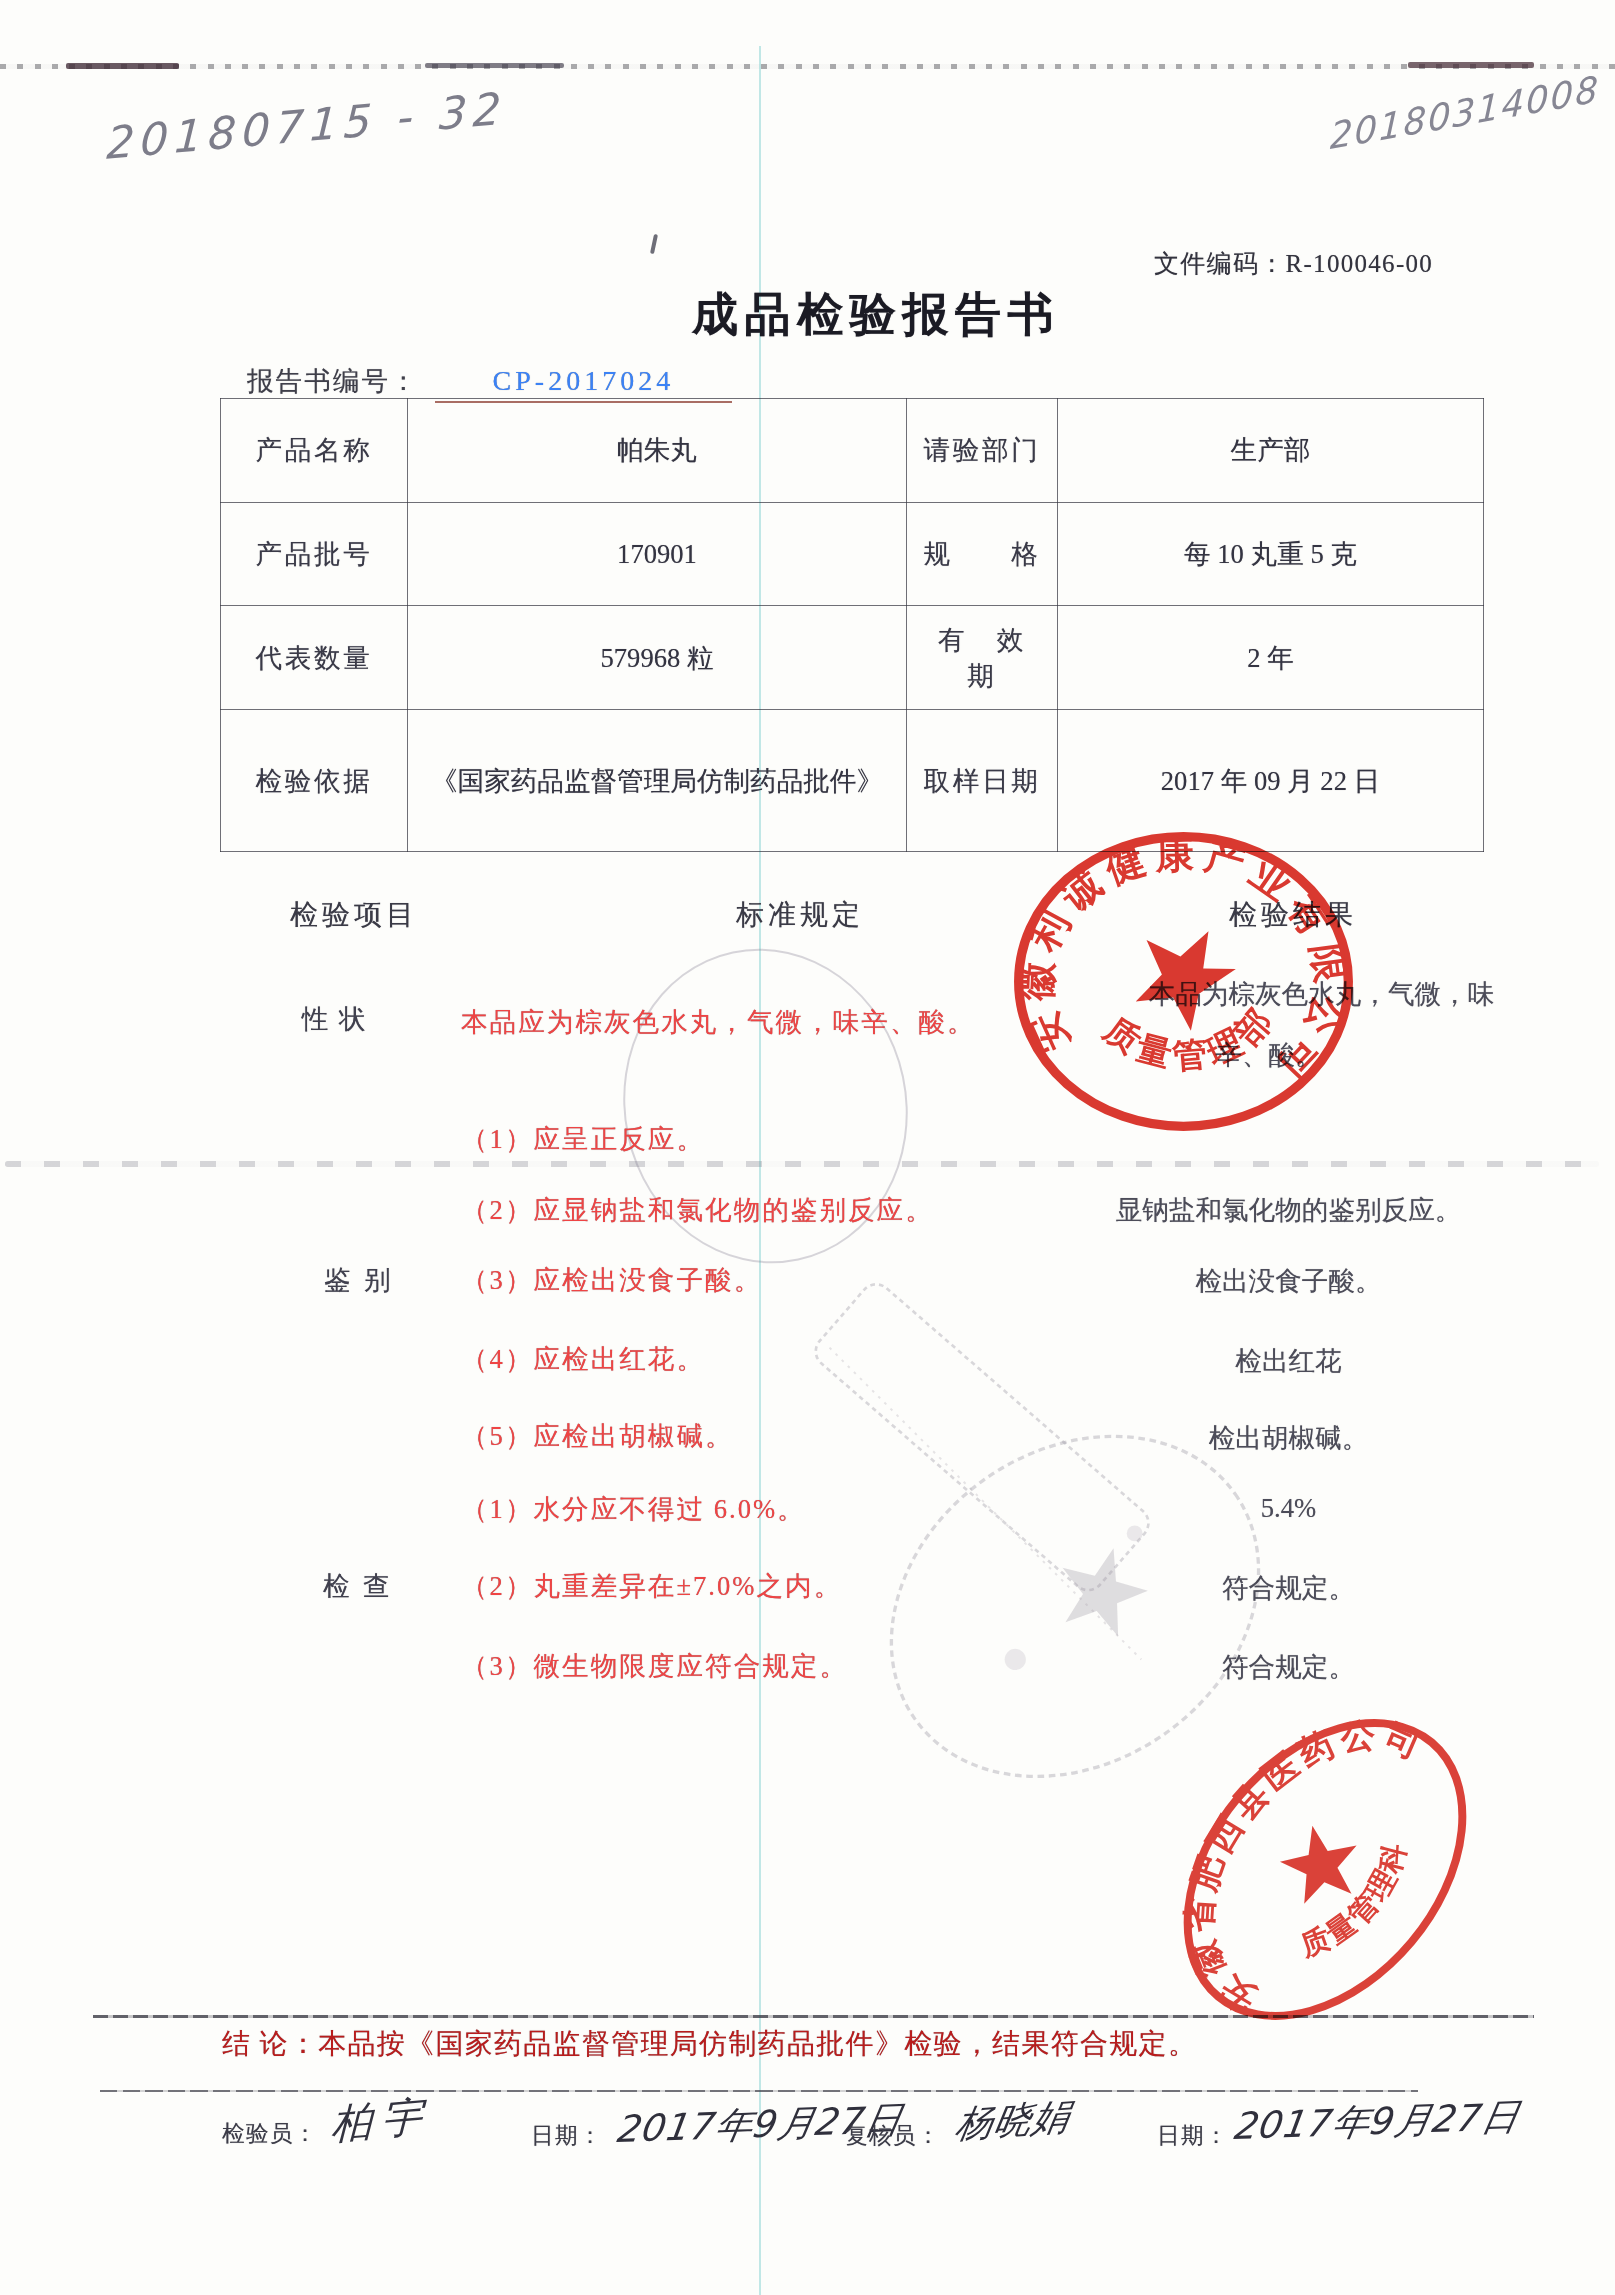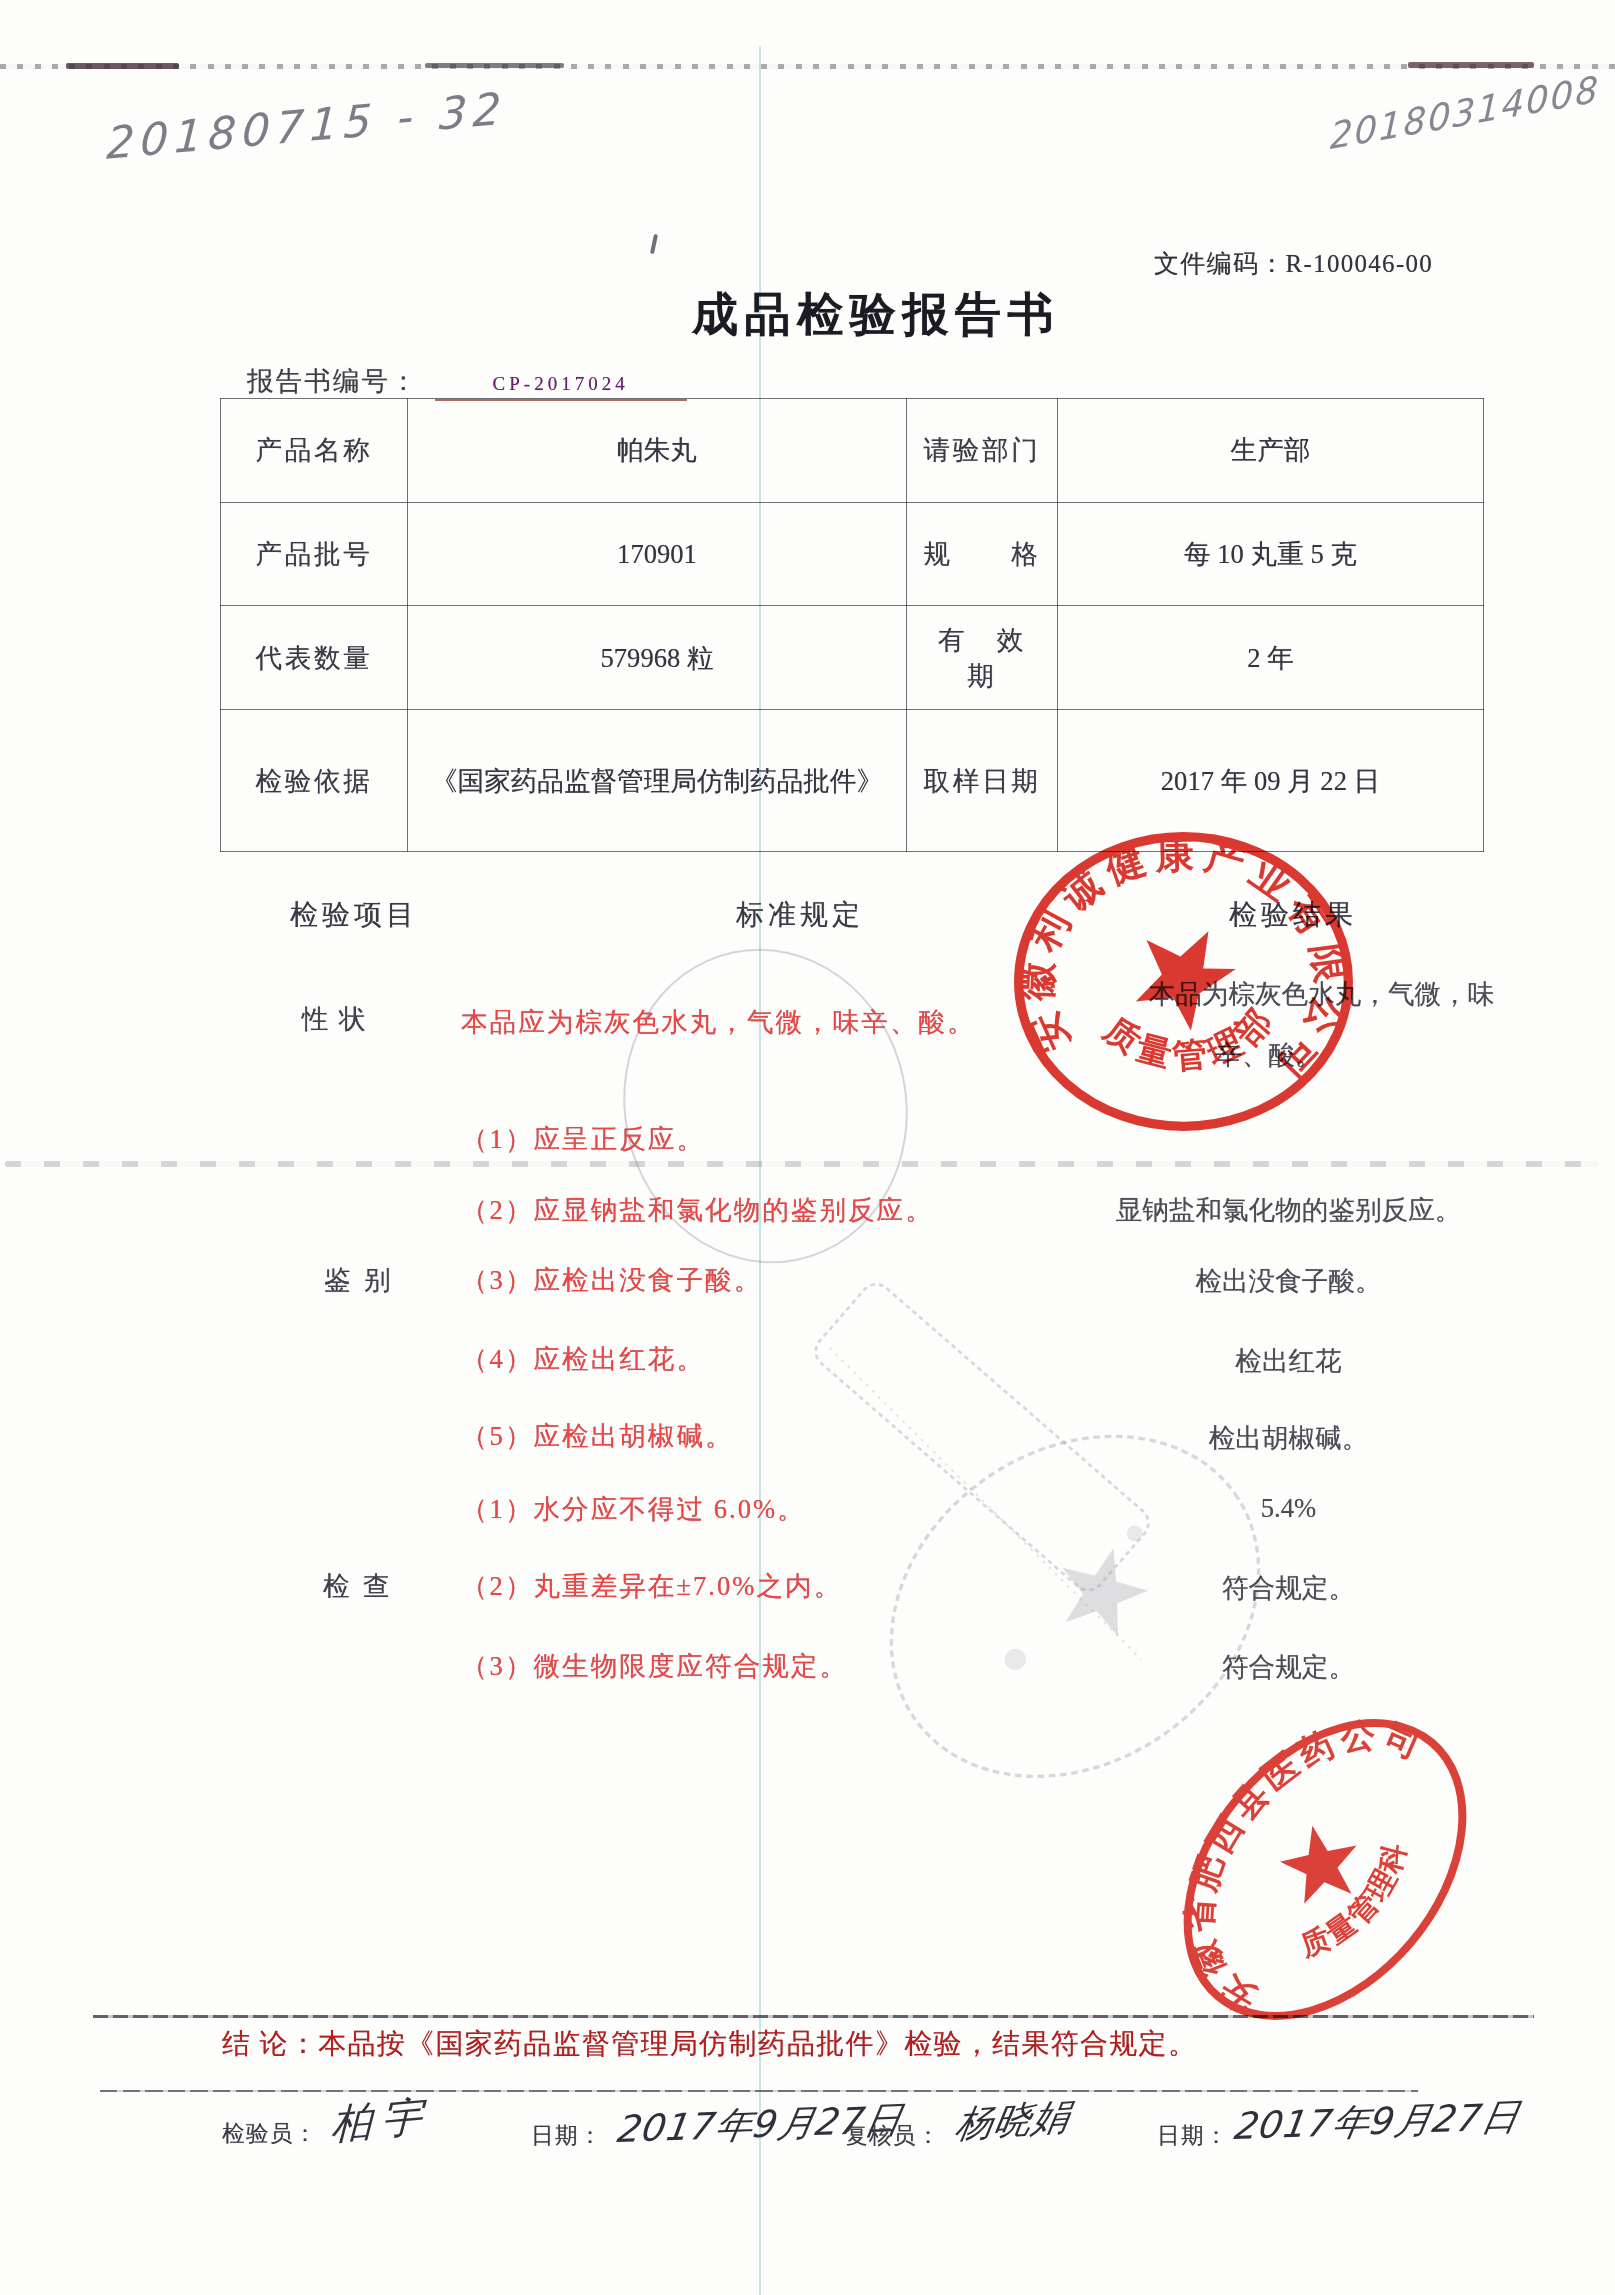--- a/index.html
+++ b/index.html
@@ -22,21 +22,21 @@
   
   .hand{font-family:"DejaVu Sans",sans-serif;font-style:italic;}
   .note-tl{top:100px;left:106px;font-size:44px;color:#70707e;letter-spacing:6px;
            transform:rotate(-5deg) skewX(-8deg);opacity:.9;}
   .note-tr{top:92px;left:1328px;font-size:36px;color:#7b7b89;letter-spacing:2px;
            transform:rotate(-10deg) skewX(-12deg);opacity:.9;}
 
   .file-code{top:247px;left:1154px;font-size:25px;letter-spacing:1.3px;color:#33333e;}
   .doc-title{top:284px;left:692px;font-size:46px;font-weight:bold;letter-spacing:6.6px;color:#1b1b24;}
   .report-no{top:363px;left:247px;font-size:26.6px;color:#3f3f4a;letter-spacing:2px;}
-  .report-no .no-val{display:inline-block;font-size:19px;letter-spacing:4px;color:#701a75;
+  .report-no .no-val{display:inline-block;font-size:28px;letter-spacing:4px;color:#3b82f6;
       border-bottom:2px solid rgba(140,60,50,.75);padding:0 58px 4px 58px;margin-left:16px;}
 
   
   table.info{position:absolute;top:398px;left:220px;width:1263px;height:454px;
       border-collapse:collapse;table-layout:fixed;}
   table.info td{border:1.3px solid rgba(55,55,66,.72);text-align:center;vertical-align:middle;
       font-size:26.6px;color:#343442;padding:0 4px;overflow:hidden;}
   table.info td.lab{letter-spacing:2.7px;color:#3a3a48;}
   table.info tr:nth-child(1){height:84px;} table.info tr:nth-child(2){height:84px;}
   table.info tr:nth-child(3){height:84px;} table.info tr:nth-child(4){height:115px;}

